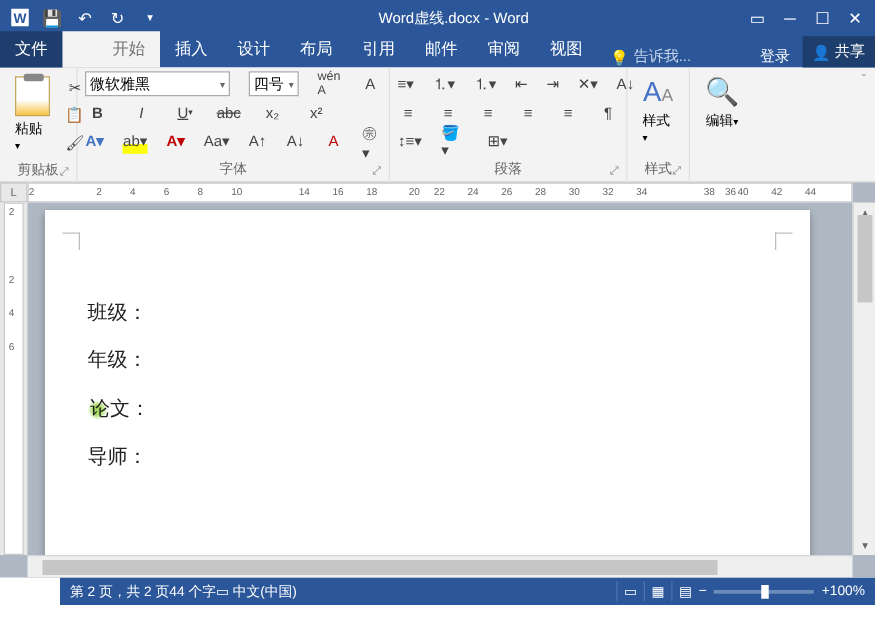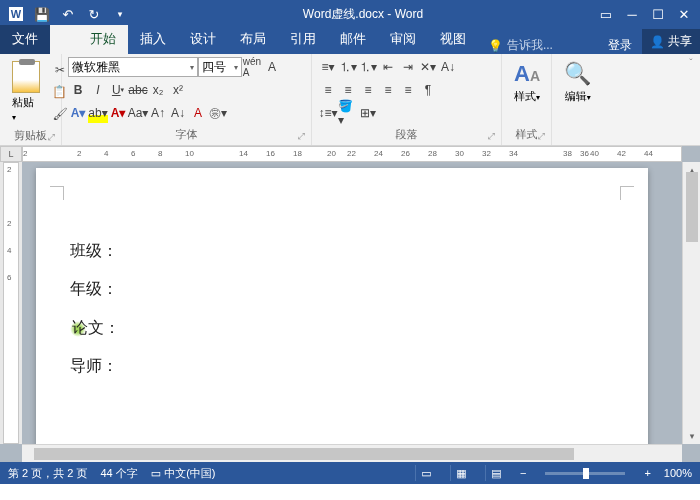--- a/index.html
+++ b/index.html
@@ -5,31 +5,31 @@
 * { margin:0; padding:0; box-sizing:border-box; font-family:"Microsoft YaHei","微软雅黑",sans-serif; }
 body { width:700px; height:500px; overflow:hidden; background:#fff; font-size:12px; }
 .titlebar { height:28px; background:#2b579a; color:#fff; display:flex; align-items:center; padding:0 4px; }
 .tb-left { display:flex; gap:2px; }
 .tb-icon { width:24px; height:24px; display:flex; align-items:center; justify-content:center; color:#fff; font-size:13px; }
 .tb-title { flex:1; text-align:center; font-size:12px; }
 .tb-right { display:flex; gap:2px; }
 .menubar { height:26px; background:#2b579a; color:#fff; display:flex; align-items:flex-end; }
 .menu-item { padding:5px 12px 6px; font-size:13px; cursor:pointer; }
 .menu-item.file { background:#1e3e6e; }
-.menu-item.active { background:#f3f3f3; color:#14532d;padding-left:40px; }
+.menu-item.active { background:#f3f3f3; color:#737373;padding-left:40px; }
 .tell { display:flex; align-items:center; gap:4px; padding:0 10px; color:#c7d5ea; font-size:12px; }
 .login { padding:0 10px; color:#fff; }
 .share { background:#1e3e6e; padding:4px 8px; display:flex; align-items:center; gap:3px; }
 .ribbon { height:92px; background:#f3f3f3; border-bottom:1px solid #d4d4d4; display:flex; }
 .group { border-right:1px solid #e1e1e1; padding:3px 6px 0; display:flex; flex-direction:column; }
 .group-body { flex:1; display:flex; gap:4px; }
 .group-label { text-align:center; font-size:11px; color:#666; padding:2px 0 3px; position:relative; }
 .launcher { position:absolute; right:0; bottom:3px; font-size:9px; color:#888; }
 .col { display:flex; flex-direction:column; gap:2px; align-items:center; justify-content:center; }
-.row { display:flex; gap:0; }
+.row { display:flex; gap:15px; }
 .big-btn { display:flex; flex-direction:column; align-items:center; gap:2px; padding:4px 6px; }
 .big-btn .ic { font-size:22px; }
 .big-btn .lbl { font-size:11px; }
 .small-btn { width:20px; height:20px; display:flex; align-items:center; justify-content:center; font-size:12px; color:#444; }
 .combo { height:20px; background:#fff; border:1px solid #ababab; display:flex; align-items:center; padding:0 3px; font-size:12px; }
 .combo .dd { margin-left:auto; font-size:8px; color:#666; }
 .font-name { width:130px; }
 .font-size { width:44px; }
 .clipboard-icon { width:28px; height:32px; background:linear-gradient(#fff 60%,#f6c244); border:1px solid #c4a85a; position:relative; }
 .clipboard-icon::before { content:""; position:absolute; top:-3px; left:6px; width:16px; height:6px; background:#888; border-radius:2px; }
@@ -42,21 +42,21 @@
 .page { position:absolute; top:22px; left:36px; width:612px; height:284px; background:#fff; box-shadow:0 2px 6px rgba(0,0,0,.3); }
 .page-margin { position:absolute; top:18px; left:14px; width:14px; height:14px; border-left:1px solid #bdbdbd; border-bottom:1px solid #bdbdbd; transform:rotate(180deg); }
 .page-margin.tr { left:auto; right:14px; transform:scaleX(-1) rotate(180deg); }
 .doc-content { padding:64px 34px; font-size:16px; color:#222; line-height:2.4; }
 .cursor-spot { display:inline-block; width:16px; height:16px; background:radial-gradient(circle,#a5d85e 30%,transparent 70%); border-radius:50%; vertical-align:middle; margin-right:-14px; }
 .scrollbar-v { position:absolute; right:0; top:16px; bottom:18px; width:18px; background:#efefef; border-left:1px solid #d4d4d4; }
 .scrollbar-v .thumb { position:absolute; top:10px; left:3px; width:12px; height:70px; background:#c6c6c6; }
 .scrollbar-v .arrow { position:absolute; left:0; width:18px; height:16px; display:flex; align-items:center; justify-content:center; font-size:9px; color:#666; }
 .scrollbar-h { position:absolute; left:22px; right:18px; bottom:0; height:18px; background:#efefef; border-top:1px solid #d4d4d4; }
 .scrollbar-h .thumb { position:absolute; top:3px; left:12px; height:12px; width:540px; background:#c6c6c6; }
-.statusbar { height:22px; background:#2b579a; color:#fff; display:flex; align-items:center; padding:0 8px; font-size:11px; gap:13px; }
+.statusbar { height:22px; background:#2b579a; color:#fff; display:flex; align-items:center; padding:0 8px; font-size:11px; gap:0;margin-left:48px; }
 .statusbar .spacer { flex:1; }
 .sb-btn { display:flex; align-items:center; gap:3px; }
 .view-btn { width:22px; height:16px; display:flex; align-items:center; justify-content:center; border-left:1px solid #4a72ad; }
 .zoom-slider { width:80px; height:3px; background:#6b8bb8; position:relative; margin:0 6px; }
 .zoom-slider::after { content:""; position:absolute; left:38px; top:-4px; width:6px; height:11px; background:#fff; }
 svg { display:block; }
 </style>
 </head>
 <body>
 
@@ -190,21 +190,21 @@
         <div class="small-btn">🪣▾</div>
         <div class="small-btn">⊞▾</div>
       </div>
     </div>
     <div class="group-label"><span>段落</span><span class="launcher">⤢</span></div>
   </div>
 
   <div class="group" style="width:50px">
     <div class="group-body">
       <div class="big-btn">
-        <div class="ic" style="color:#4472c4;font-weight:bold"><span style="color:#4472c4">A</span><span style="color:#888;font-size:14px">A</span></div>
+        <div class="ic" style="color:#4472c4;font-weight:normal"><span style="color:#4472c4">A</span><span style="color:#888;font-size:14px">A</span></div>
         <div class="lbl"><span>样式</span><span style="font-size:8px">▾</span></div>
       </div>
     </div>
     <div class="group-label"><span>样式</span><span class="launcher">⤢</span></div>
   </div>
 
   <div class="group" style="width:44px;border-right:none">
     <div class="group-body">
       <div class="big-btn">
         <div class="ic">🔍</div>

